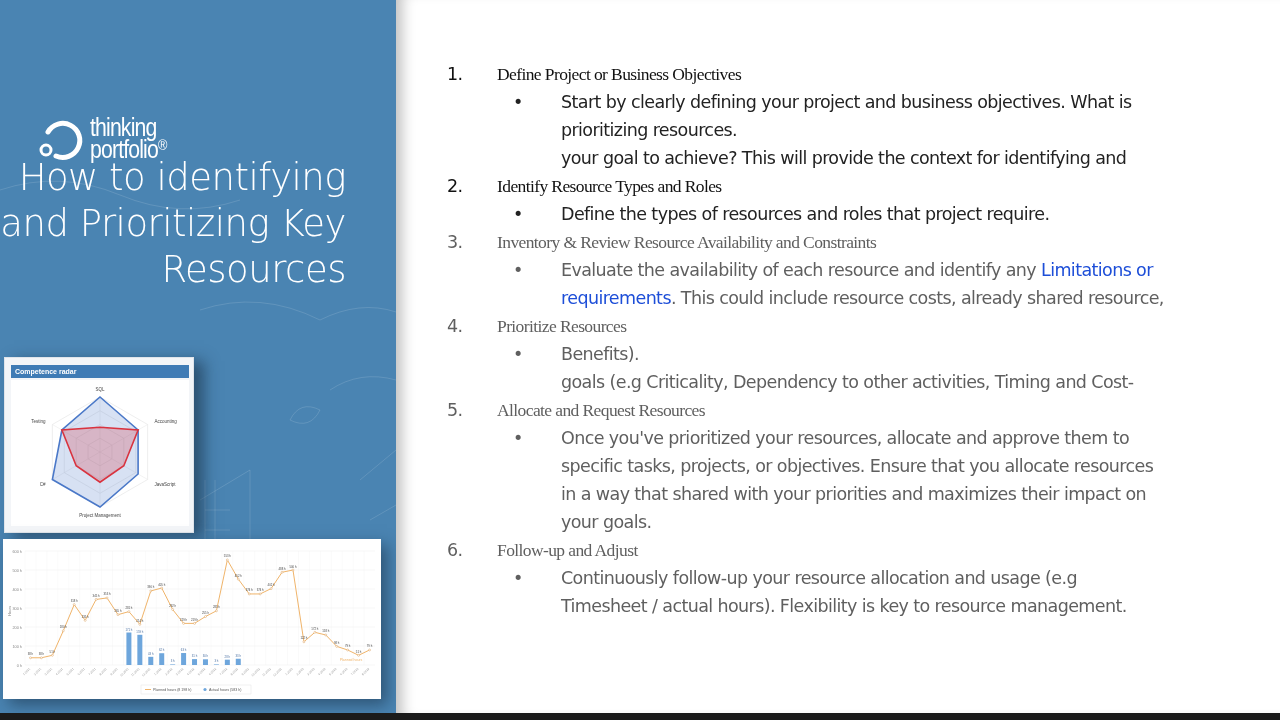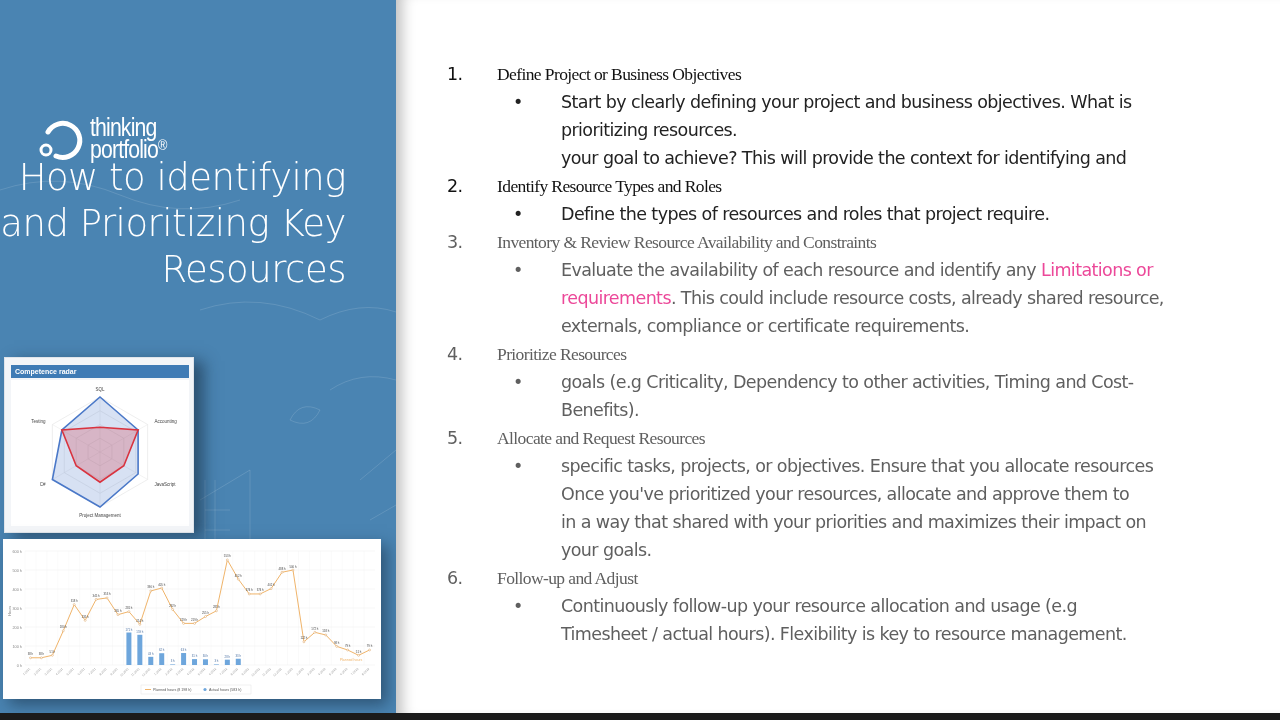--- a/index.html
+++ b/index.html
@@ -17,21 +17,21 @@
   .line-card { position:absolute; left:3px; top:539px; width:378px; height:160px; background:#ffffff; box-shadow: 6px 6px 14px rgba(20,40,60,0.5); }
   .right { position:absolute; left:396px; top:0; width:884px; height:713px; background:#ffffff; box-shadow: inset 16px 0 14px -10px rgba(0,0,0,0.25); }
   .bottom-bar { position:absolute; left:0; top:713px; width:1280px; height:7px; background:#1b1b1b; }
   .list { position:absolute; left:447px; top:60px; width:820px; font-family:"DejaVu Sans", sans-serif; font-size:17.5px; letter-spacing:-0.6px; }
   .item-head { position:relative; height:28px; line-height:28px; color:#111; }
   .item-head .num { position:absolute; left:0; width:40px; }
   .item-head .txt { position:absolute; left:50px; white-space:nowrap;font-family:Liberation Serif, serif; }
   .item-body { position:relative; padding-left:114px; line-height:28px; color:#222; }
   .item-body .bullet { position:absolute; left:66px; top:0; }
   .gray .item-head, .gray .item-body { color:#5f5f5f; }
-  .dark { color:#ec4899; }
+  .dark { color:#1d4ed8; }
   svg text { font-family:"Liberation Sans", sans-serif; }
 </style>
 </head>
 <body>
 
 <div class="left">
   <svg class="deco" viewBox="0 0 396 713">
     <g fill="none" stroke="rgba(255,255,255,0.13)" stroke-width="1">
       <path d="M0 190 Q60 170 120 195 Q180 220 240 200"></path>
       <path d="M200 310 Q260 290 320 320 Q360 300 396 312"></path>
@@ -295,45 +295,44 @@
 
   <div class="gray">
     <div class="item-head">
         <span class="num">3.</span>
         <span class="txt">Inventory &amp; Review Resource Availability and Constraints</span>
       </div>
     <div class="item-body">
         <span class="bullet">•</span>
       <div><span>Evaluate the availability of each resource and identify any </span><span class="dark">Limitations or</span></div>
       <div><span class="dark">requirements</span><span>. This could include resource costs, already shared resource,</span></div>
-      <div>externals, compliance or certificate requirements.</div>
     </div>
   </div>
 
   <div class="gray">
     <div class="item-head">
         <span class="num">4.</span>
         <span class="txt">Prioritize Resources</span>
       </div>
     <div class="item-body">
         <span class="bullet">•</span>
+      <div>Benefits).</div>
       <div>goals (e.g Criticality, Dependency to other activities, Timing and Cost-</div>
-      <div>Benefits).</div>
     </div>
   </div>
 
   <div class="gray">
     <div class="item-head">
         <span class="num">5.</span>
         <span class="txt">Allocate and Request Resources</span>
       </div>
     <div class="item-body">
         <span class="bullet">•</span>
+      <div>Once you've prioritized your resources, allocate and approve them to</div>
       <div>specific tasks, projects, or objectives. Ensure that you allocate resources</div>
-      <div>Once you've prioritized your resources, allocate and approve them to</div>
       <div>in a way that shared with your priorities and maximizes their impact on</div>
       <div>your goals.</div>
     </div>
   </div>
 
   <div class="gray">
     <div class="item-head">
         <span class="num">6.</span>
         <span class="txt">Follow-up and Adjust</span>
       </div>

